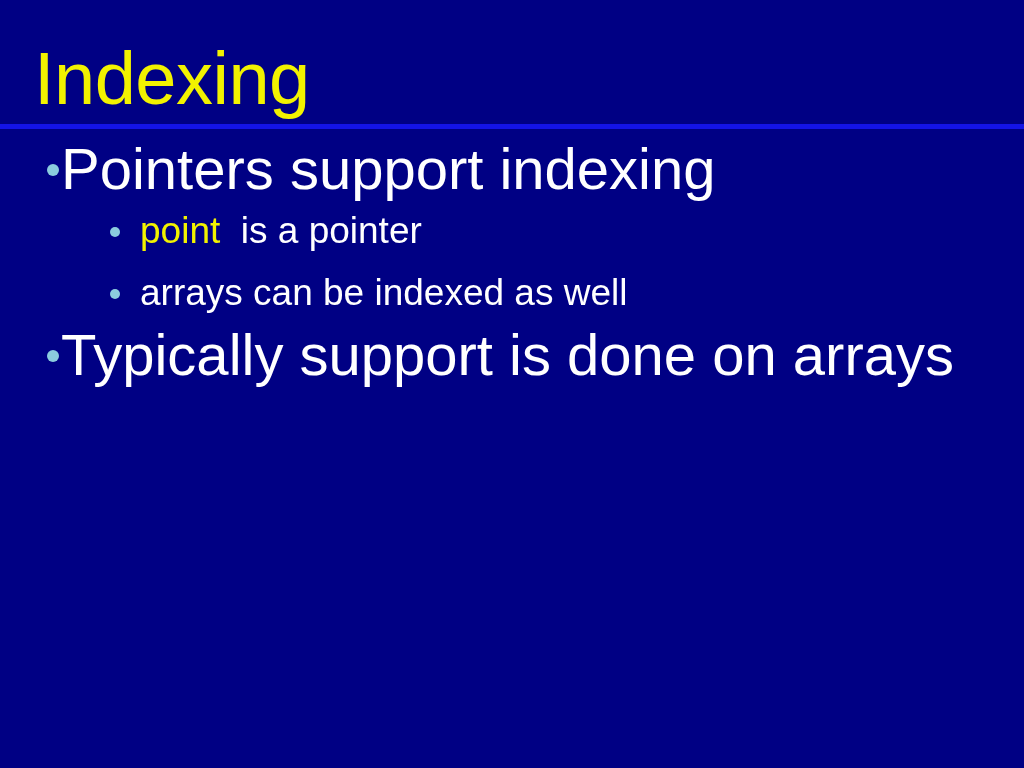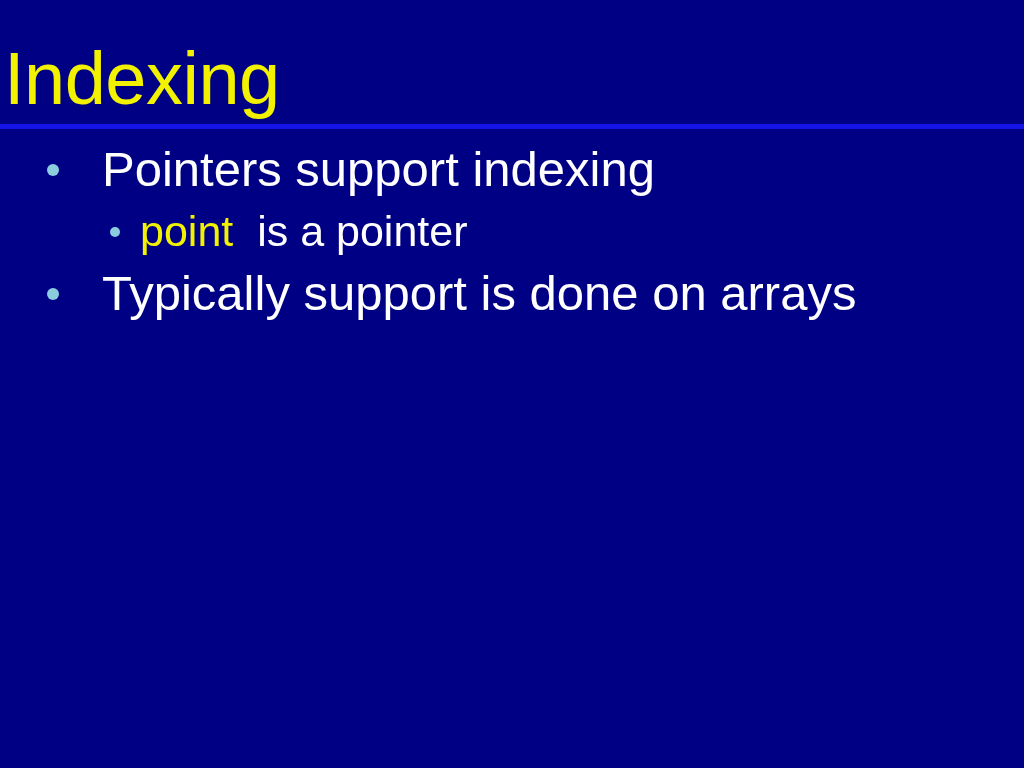--- a/index.html
+++ b/index.html
@@ -28,21 +28,21 @@
   #title-block {
     position: absolute;
     left: 0;
     top: 0;
     width: 1024px;
     height: 128px;
   }
 
   #slide-title {
     position: absolute;
-    left: 4px;
+    left: 34px;
     top: 38px;
     margin: 0;
     font-size: 74px;
     line-height: 82px;
     font-weight: normal;
     color: #F2F200;
     letter-spacing: -0.5px;
     white-space: nowrap;
   }
 
@@ -64,41 +64,41 @@
   }
 
   .bullet-row {
     position: relative;
     display: block;
     box-sizing: border-box;
   }
 
   
   .level-1 {
-    padding-left: 102px;
+    padding-left: 61px;
     min-height: 62px;
-    font-size: 49px;
+    font-size: 58px;
     line-height: 62px;
   }
 
   .level-1 > .bullet-dot {
     position: absolute;
     left: 47px;
     top: 26px;
     width: 12px;
     height: 12px;
     border-radius: 50%;
     background: #8BCCDE;
   }
 
   
   .level-2 {
     padding-left: 140px;
     min-height: 62px;
-    font-size: 43px;
+    font-size: 37px;
     line-height: 62px;
   }
 
   .level-2 > .bullet-dot {
     position: absolute;
     left: 110px;
     top: 27px;
     width: 10px;
     height: 10px;
     border-radius: 50%;
@@ -136,19 +136,23 @@
   <div id="body-block">
 
   <div class="bullet-row level-1">
         <span class="bullet-dot"></span>
         <span class="bullet-text"><span class="seg seg-white">Pointers support indexing</span></span>
       </div>
       <div class="bullet-row level-2">
         <span class="bullet-dot"></span>
         <span class="bullet-text"><span class="seg seg-yellow">point</span><span class="seg seg-white">  is a pointer</span></span>
       </div>
+      <div class="bullet-row level-2">
+        <span class="bullet-dot"></span>
+        <span class="bullet-text"><span class="seg seg-white">arrays can be indexed as well</span></span>
+      </div>
       <div class="bullet-row level-1">
         <span class="bullet-dot"></span>
         <span class="bullet-text"><span class="seg seg-white">Typically support is done on arrays</span></span>
       </div>
     </div>
 
 </div>
 
 </body></html>

